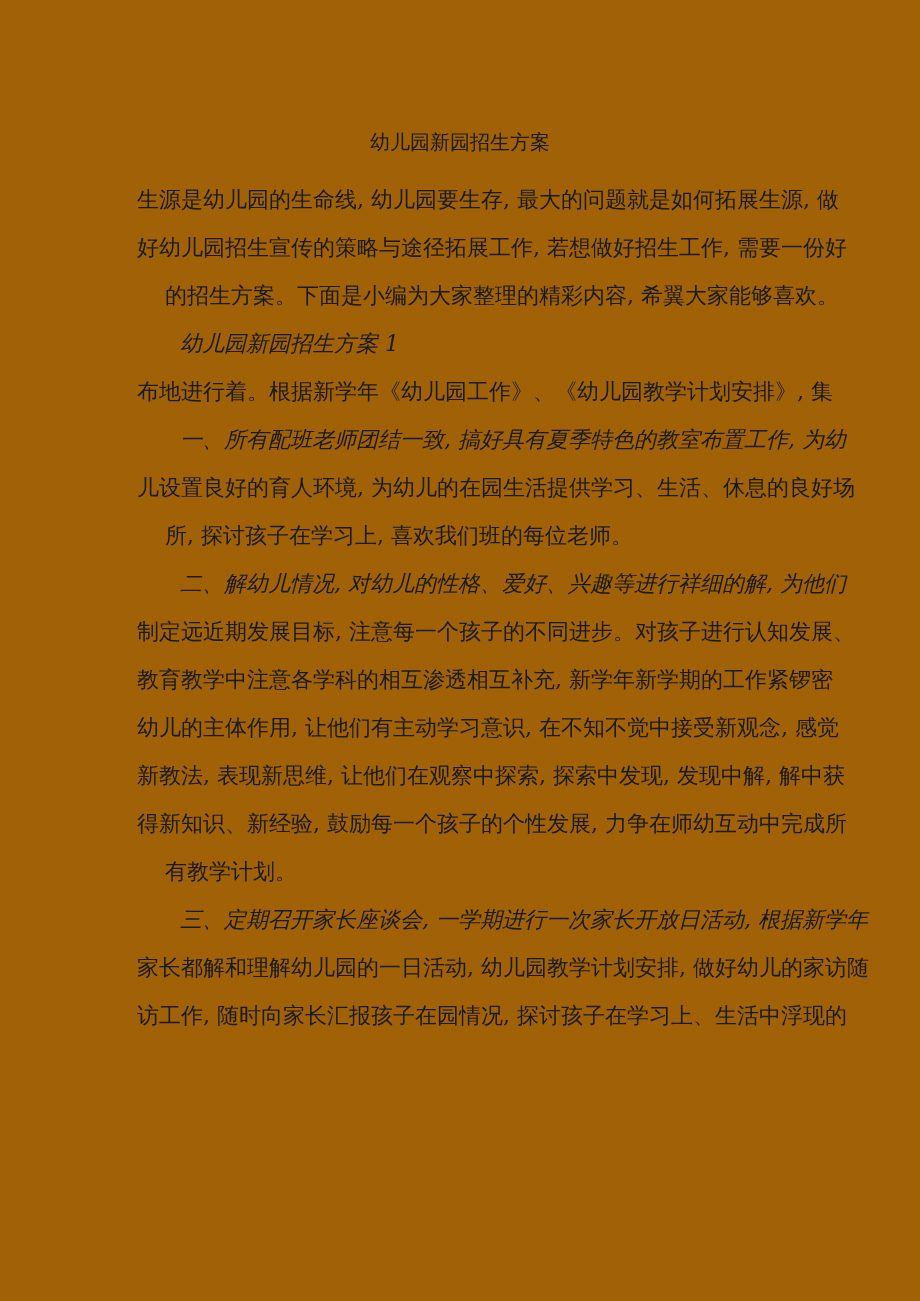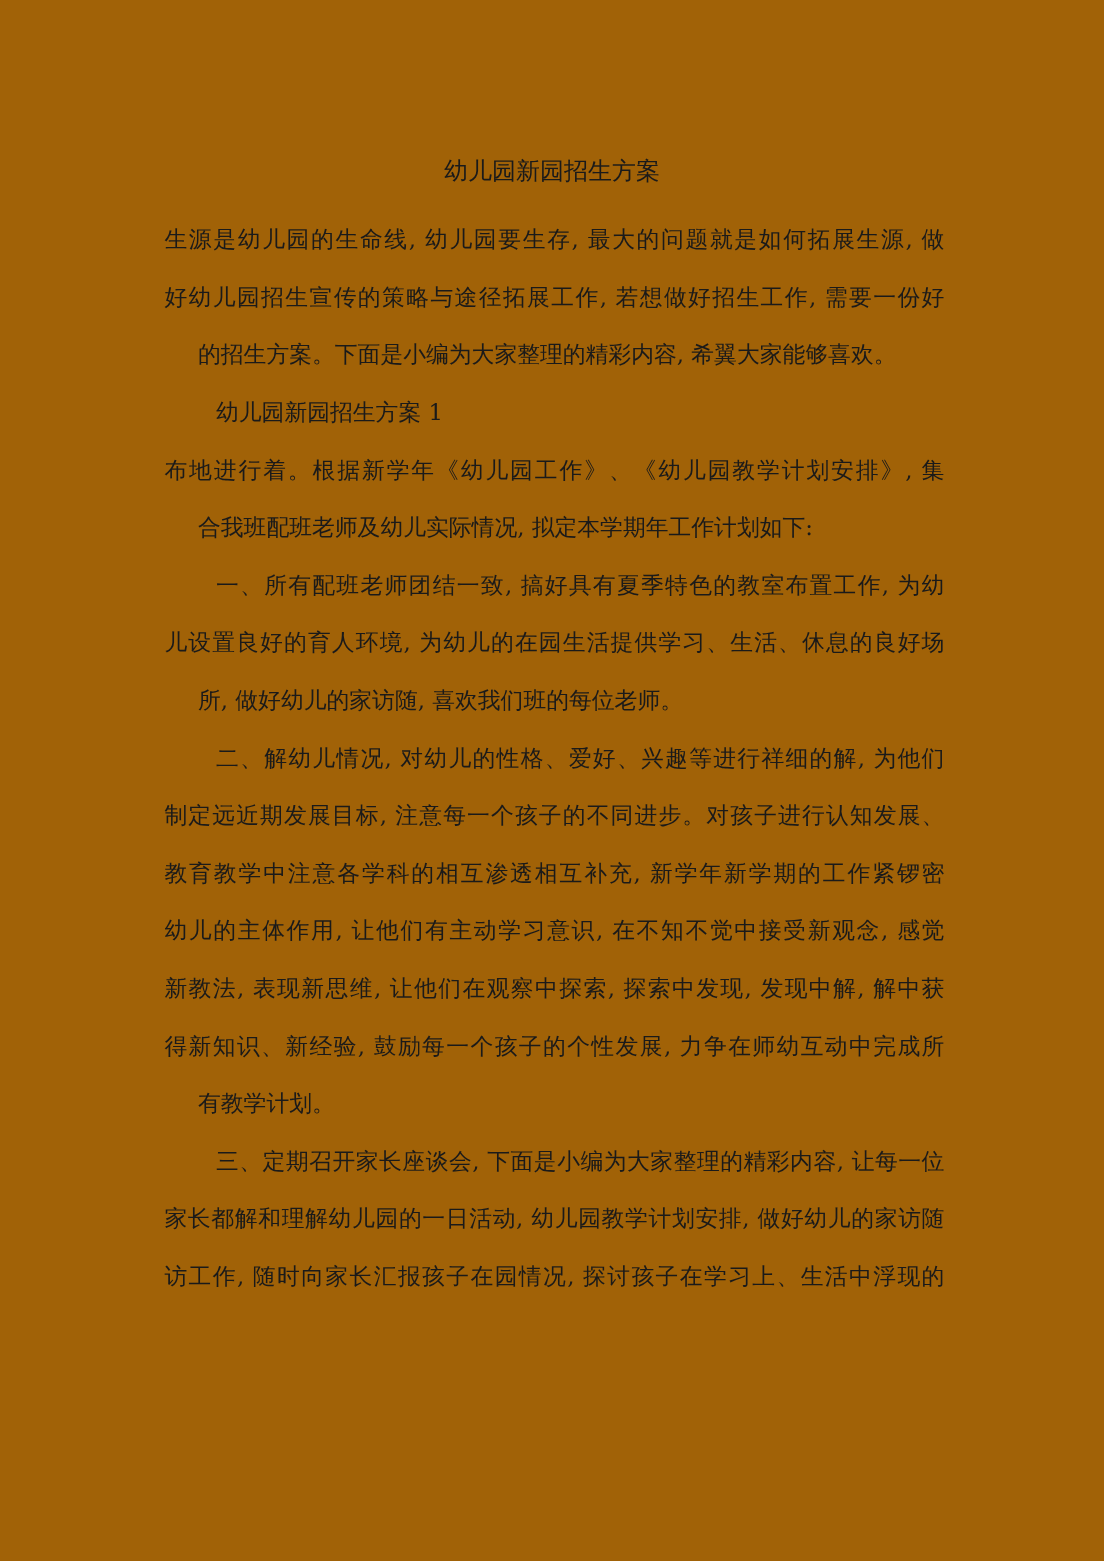--- a/index.html
+++ b/index.html
@@ -34,32 +34,33 @@
     }
     .body {
       position: absolute;
       left: 137px;
       top: 186px;
       width: 650px;
     }
     .line {
       height: 48px;
       line-height: 28px;
-      font-size: 19px;
+      font-size: 22px;
       white-space: nowrap;
       overflow: visible;
       text-align: justify;
       text-align-last: justify;
     }
     .line.last {
       text-align-last: left;
       margin-left: 28px;
     }
     .line.indent {
       padding-left: 43px;
+      font-style: italic;
     }
     .line.heading {
       text-align-last: left;
     }
   </style>
 </head>
 <body>
 
 <div class="page">
   <div class="title">幼儿园新园招生方案</div>
@@ -71,38 +72,37 @@
       <div class="line">好幼儿园招生宣传的策略与途径拓展工作, 若想做好招生工作, 需要一份好</div>
       <div class="line last">的招生方案。下面是小编为大家整理的精彩内容, 希翼大家能够喜欢。</div>
     </div>
 
     <div>
       <div class="line indent heading">幼儿园新园招生方案 1</div>
     </div>
 
     <div>
       <div class="line">布地进行着。根据新学年《幼儿园工作》、《幼儿园教学计划安排》, 集</div>
-      <div class="line last">合我班配班老师及幼儿实际情况, 拟定本学期年工作计划如下:</div>
     </div>
 
     <div>
       <div class="line indent">一、所有配班老师团结一致, 搞好具有夏季特色的教室布置工作, 为幼</div>
       <div class="line">儿设置良好的育人环境, 为幼儿的在园生活提供学习、生活、休息的良好场</div>
-      <div class="line last">所, 做好幼儿的家访随, 喜欢我们班的每位老师。</div>
+      <div class="line last">所, 探讨孩子在学习上, 喜欢我们班的每位老师。</div>
     </div>
 
     <div>
       <div class="line indent">二、解幼儿情况, 对幼儿的性格、爱好、兴趣等进行祥细的解, 为他们</div>
       <div class="line">制定远近期发展目标, 注意每一个孩子的不同进步。对孩子进行认知发展、</div>
       <div class="line">教育教学中注意各学科的相互渗透相互补充, 新学年新学期的工作紧锣密</div>
       <div class="line">幼儿的主体作用, 让他们有主动学习意识, 在不知不觉中接受新观念, 感觉</div>
       <div class="line">新教法, 表现新思维, 让他们在观察中探索, 探索中发现, 发现中解, 解中获</div>
       <div class="line">得新知识、新经验, 鼓励每一个孩子的个性发展, 力争在师幼互动中完成所</div>
       <div class="line last">有教学计划。</div>
     </div>
 
     <div>
-      <div class="line indent">三、定期召开家长座谈会, 下面是小编为大家整理的精彩内容, 让每一位</div>
+      <div class="line indent">三、定期召开家长座谈会, 一学期进行一次家长开放日活动, 根据新学年</div>
       <div class="line">家长都解和理解幼儿园的一日活动, 幼儿园教学计划安排, 做好幼儿的家访随</div>
       <div class="line">访工作, 随时向家长汇报孩子在园情况, 探讨孩子在学习上、生活中浮现的</div>
     </div>
   </div>
 </div>
 
 </body></html>

